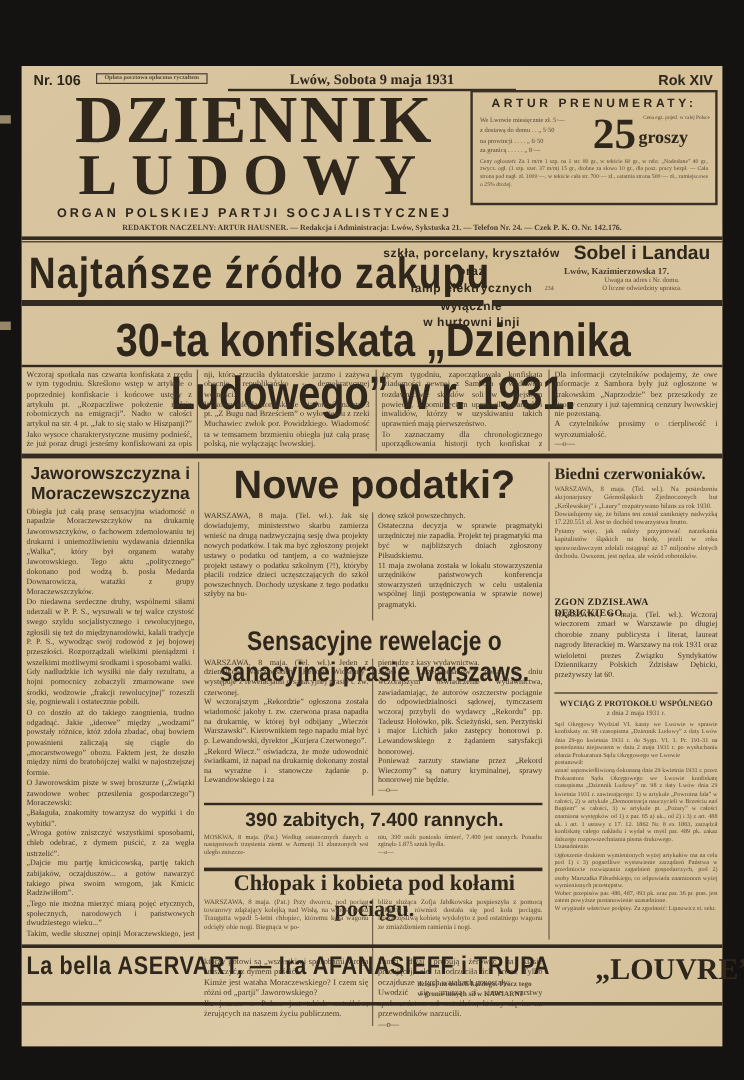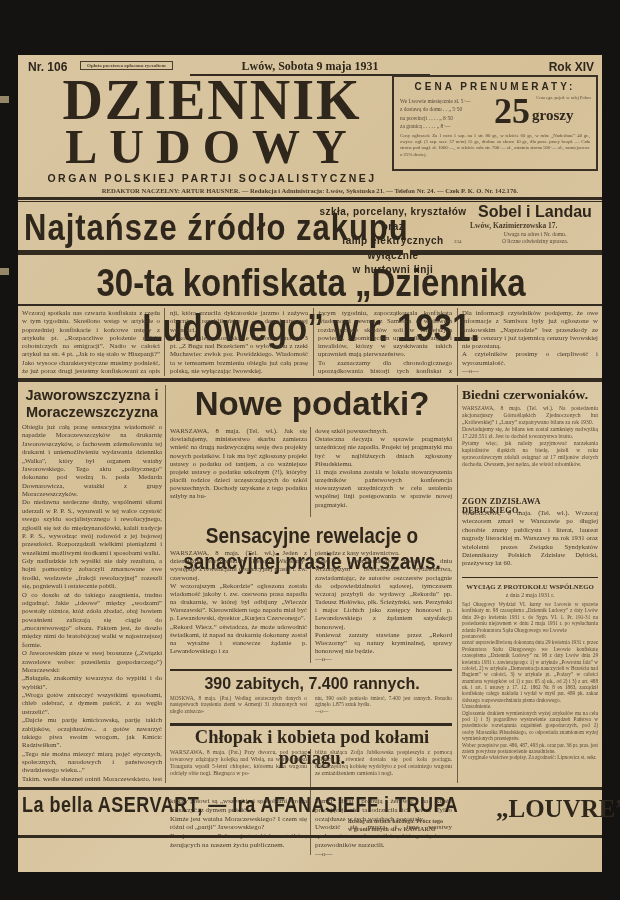--- a/index.html
+++ b/index.html
@@ -35,21 +35,21 @@
     <div class="abs bold sans dark" style="right:8px;top:5px;font-size:12px;">Rok XIV</div>
 
     <div class="abs bold dark" style="left:16px;top:68px;width:356px;text-align:center;font-size:48px;line-height:1;letter-spacing:12px;font-family:'Liberation Serif',serif;">LUDOWY</div>
     <div class="abs bold dark" style="left:16px;top:17px;width:356px;text-align:center;font-size:56px;line-height:1;letter-spacing:2px;font-family:'Liberation Serif',serif;">DZIENNIK</div>
     <div class="abs bold sans dark" style="left:18px;top:117px;width:352px;text-align:center;font-size:10.5px;letter-spacing:2.5px;">ORGAN POLSKIEJ PARTJI SOCJALISTYCZNEJ</div>
     <div class="abs bold" style="left:4px;top:132px;width:576px;text-align:center;font-size:6.6px;color:#4a3c2b;">REDAKTOR NACZELNY: ARTUR HAUSNER. — Redakcja i Administracja: Lwów, Sykstuska 21. — Telefon Nr. 24. — Czek P. K. O. Nr. 142.176.</div>
     <div class="abs rule" style="left:0;top:142px;width:584px;height:3px;"></div>
     <div class="abs rule" style="left:0;top:146px;width:584px;height:1px;"></div>
 
     <div class="abs box" style="left:374px;top:20px;width:202px;height:92px;">
-      <div class="bold sans dark" style="text-align:center;font-size:10px;letter-spacing:3px;margin-top:4px;">CENA PRENUMERATY:</div>
+      <div class="bold sans dark" style="text-align:center;font-size:10px;letter-spacing:3px;margin-top:4px;">ARTUR PRENUMERATY:</div>
       <div style="position:absolute;left:6px;top:20px;width:92px;font-size:5.4px;line-height:1.55;color:#544636;">
         <div>We Lwowie miesięcznie zł. 5·—</div>
         <div>z dostawą do domu . .  „  5·50</div>
         <div>na prowincji . . . .  „  6·50</div>
         <div>za granicą . . . . .  „  8·—</div>
       </div>
       <div class="abs bold dark" style="left:100px;top:16px;font-size:36px;line-height:1;font-family:'Liberation Serif',serif;">25</div>
       <div class="abs" style="left:142px;top:18px;font-size:4.4px;width:56px;color:#564735;">Cena egz. pojed. w całej Polsce</div>
       <div class="abs bold dark" style="left:138px;top:30px;font-size:15px;text-align:right;">groszy</div>
       <div class="abs just" style="left:6px;top:56px;width:190px;font-size:4.8px;line-height:1.3;color:#564735;">Ceny ogłoszeń: Za 1 m/m 1 szp. na 1 str. 80 gr., w tekście 60 gr., w rubr. „Nadesłane” 40 gr., zwycz. ogł. (1 szp. szer. 37 m/m) 15 gr., drobne za słowo 10 gr., dla posz. pracy bezpł. — Cała strona pod nagł. zł. 1000·—, w tekście cała str. 700·— zł., ostatnia strona 500·— zł., zamiejscowe o 25% drożej.</div>

